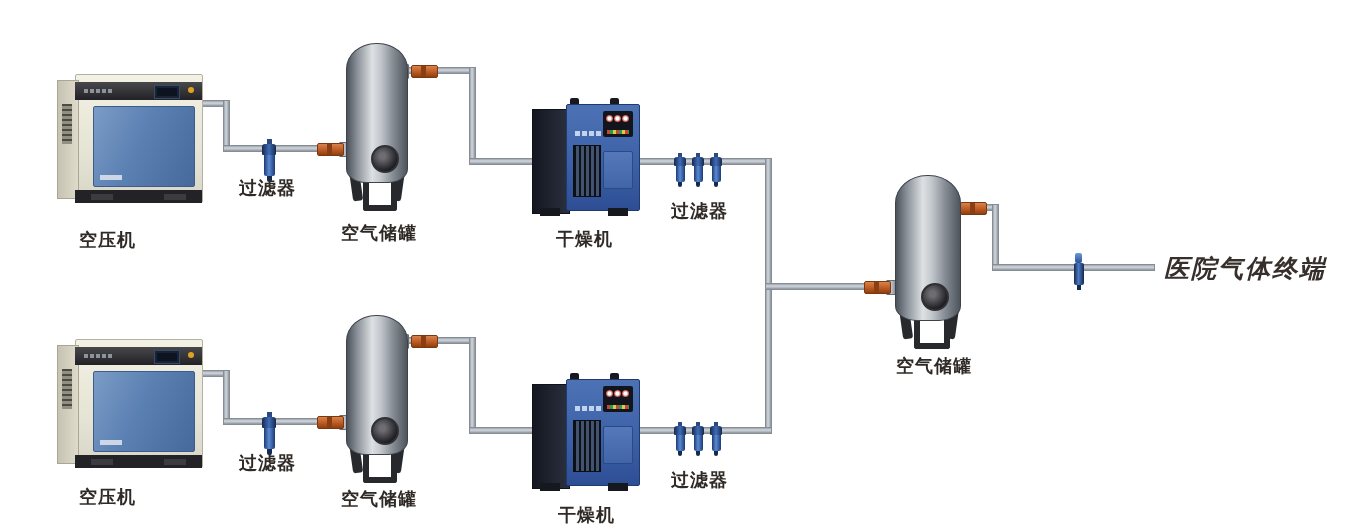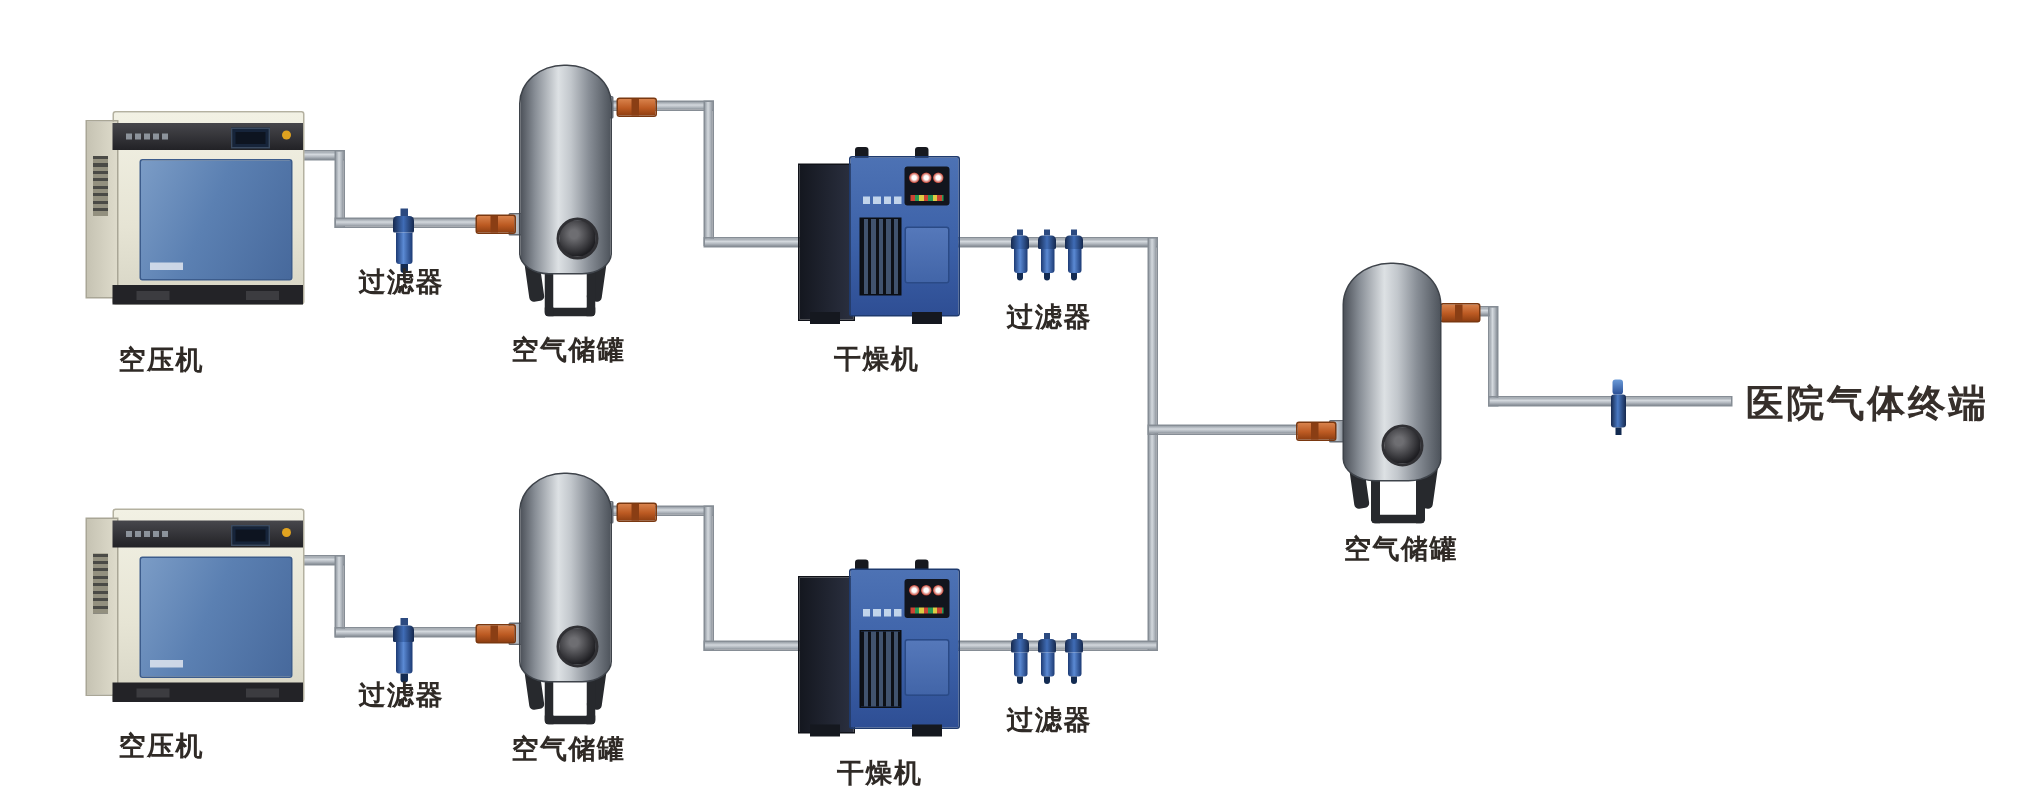--- a/index.html
+++ b/index.html
@@ -308,16 +308,16 @@
   <div class="lbl" style="left:671px;top:199px;">过滤器</div>
 
   <div class="lbl" style="left:79px;top:485px;">空压机</div>
   <div class="lbl" style="left:239px;top:451px;">过滤器</div>
   <div class="lbl" style="left:341px;top:487px;">空气储罐</div>
   <div class="lbl" style="left:558px;top:503px;">干燥机</div>
   <div class="lbl" style="left:671px;top:468px;">过滤器</div>
 
   <div class="lbl" style="left:896px;top:354px;">空气储罐</div>
 
-  <div class="term-lbl" style="left:1164px;top:252px;">医院气体终端</div>
+  <div class="term-lbl" style="left:1164px;top:252px;font-style:italic;">医院气体终端</div>
 
 
 </div>
 
 </body></html>

